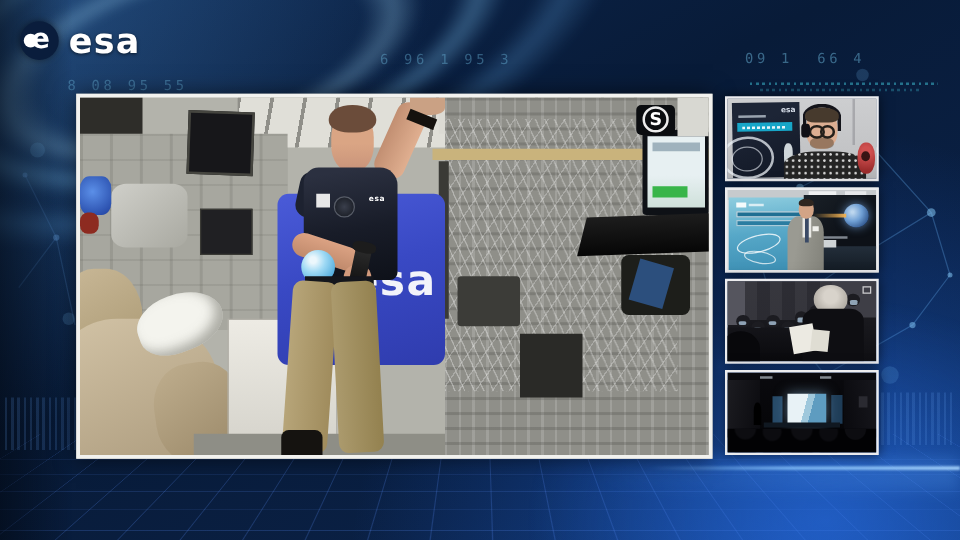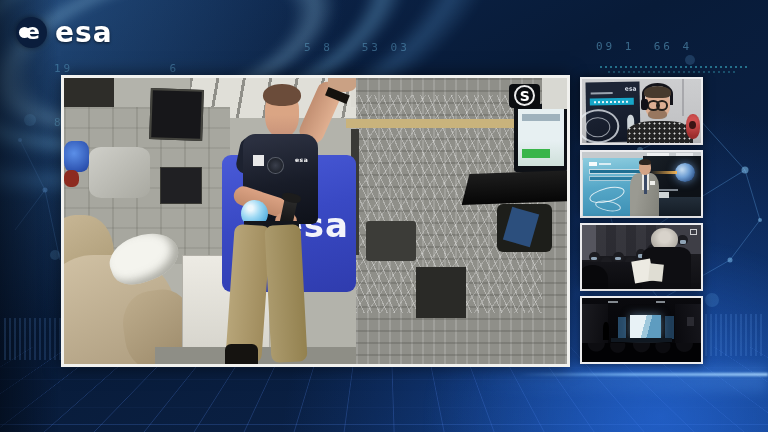--- a/index.html
+++ b/index.html
@@ -264,25 +264,23 @@
         <circle cx="690" cy="60" r="5"></circle>
     </g>
   </svg>
   <div class="abs grid-floor"></div>
   <div class="abs corner-glow"></div>
   <div class="abs glow-band"></div>
   <div class="abs glow-line"></div>
   <div class="abs left-shade"></div>
 
   <div class="abs digits" id="digL">
-    <div>19          6</div>
     <div>8 08 95 55</div>
   </div>
   <div class="abs digits" id="digC">
-    <div>5 8   53 03</div>
     <div>6 96 1 95 3</div>
     <div>      53</div>
     <div>  1 22 43</div>
   </div>
   <div class="abs digits" id="digR">
     <div>09 1  66 4</div>
     <div>9 8  95 5</div>
     <div>   2   6</div>
     <div> 9 2 36 2</div>
   </div>

